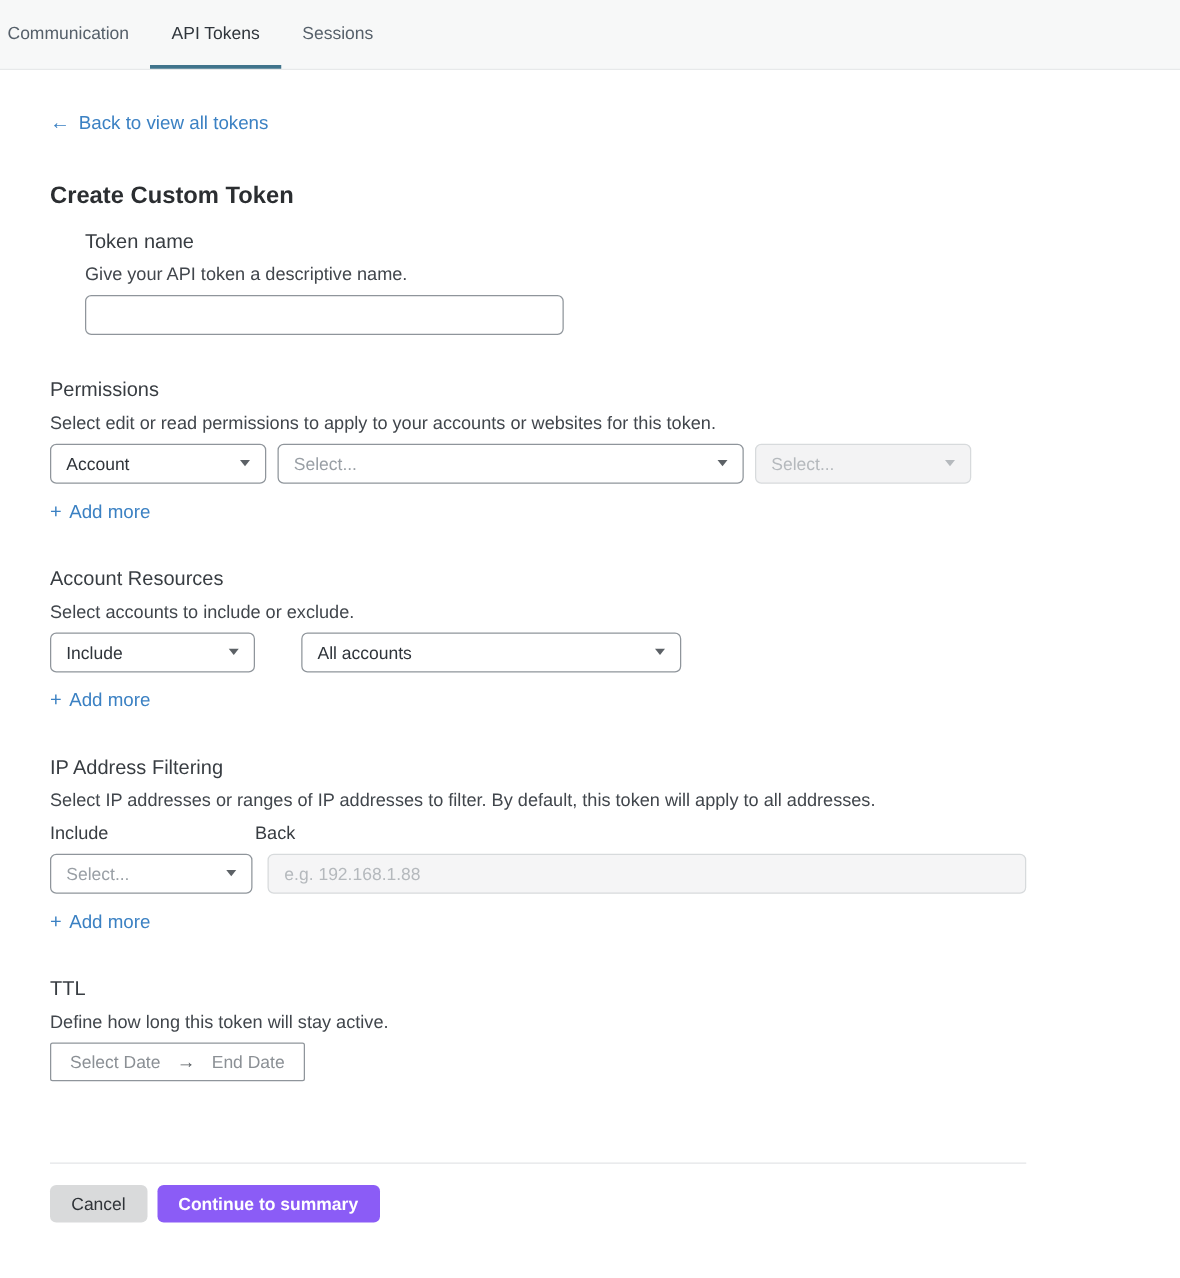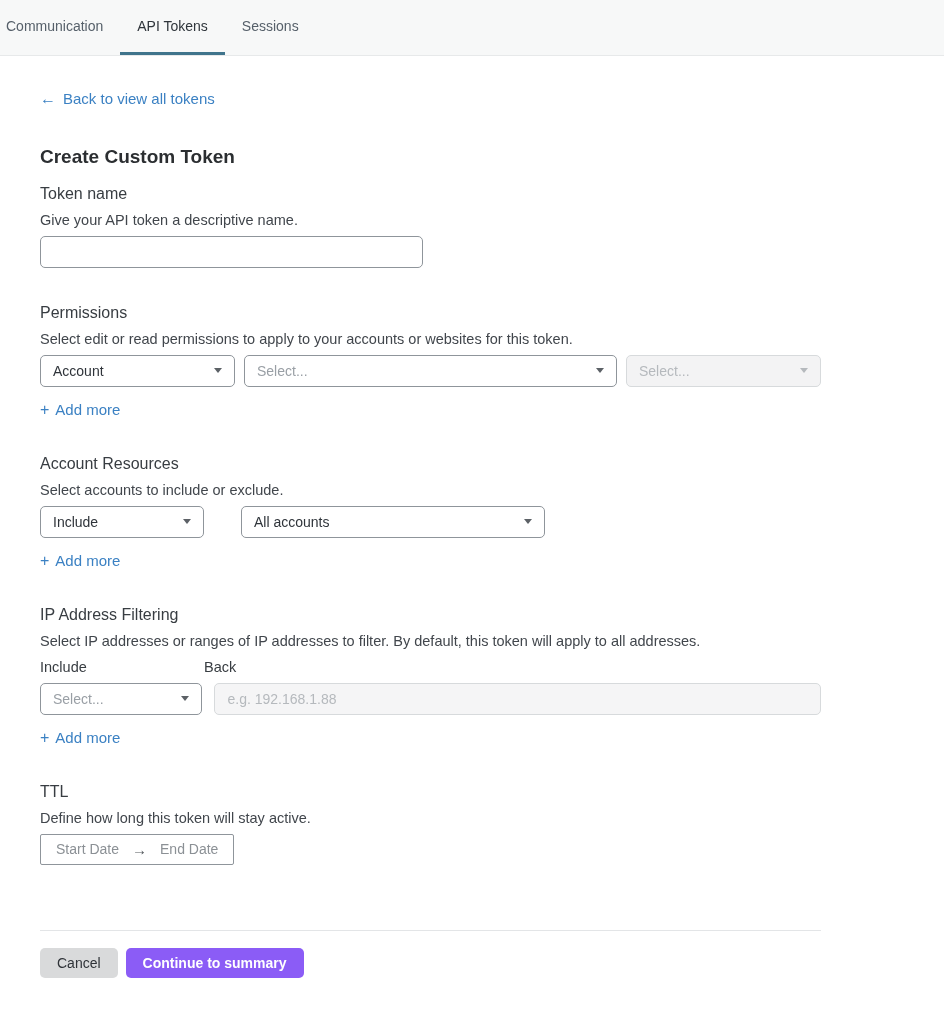--- a/index.html
+++ b/index.html
@@ -51,21 +51,21 @@
   .back-link .arrow { font-size: 16px; line-height: 1; }
 
   .page-title {
     margin: 38px 0 0;
     font-size: 19px;
     font-weight: 700;
     color: #2b2e31;
   }
 
   .section { margin-top: 36px; }
-  .section.first { margin-top: 17px; }
+  .section.first { margin-top: 17px; margin-left: 28px; }
 
   .section-heading {
     font-size: 16px;
     font-weight: 400;
     color: #383d42;
     margin: 0;
   }
   .section-desc {
     margin: 9px 0 0;
     font-size: 14.5px;
@@ -108,21 +108,21 @@
     margin-left: 8px;
   }
   .dropdown.disabled {
     background: #f3f3f4;
     border-color: #d7dadc;
     cursor: default;
   }
   .dropdown.disabled .dd-text { color: #b5b9bd; }
   .dropdown.disabled .chevron { border-top-color: #b5b9bd; }
 
-  .w195 { width: 195px; }
+  .w195 { width: 173px; }
   .w373 { width: 373px; }
   .w152 { width: 164px; }
   .w304 { width: 304px; margin-left: 29px; }
 
   .add-more {
     display: inline-flex;
     align-items: baseline;
     gap: 6px;
     margin-top: 14px;
     color: #3b81c3;
@@ -284,21 +284,21 @@
       <span class="plus">+</span>
       <span>Add more</span>
     </a>
   </section>
 
   
   <section class="section">
     <h2 class="section-heading">TTL</h2>
     <p class="section-desc">Define how long this token will stay active.</p>
     <div class="date-range">
-      <span class="date-ph">Start Date</span>
+      <span class="date-ph">Select Date</span>
       <span class="range-arrow">→</span>
       <span class="date-ph">End Date</span>
     </div>
   </section>
 
   <hr class="divider">
 
   <div class="footer">
     <button class="btn btn-cancel">Cancel</button>
     <button class="btn btn-primary">Continue to summary</button>

